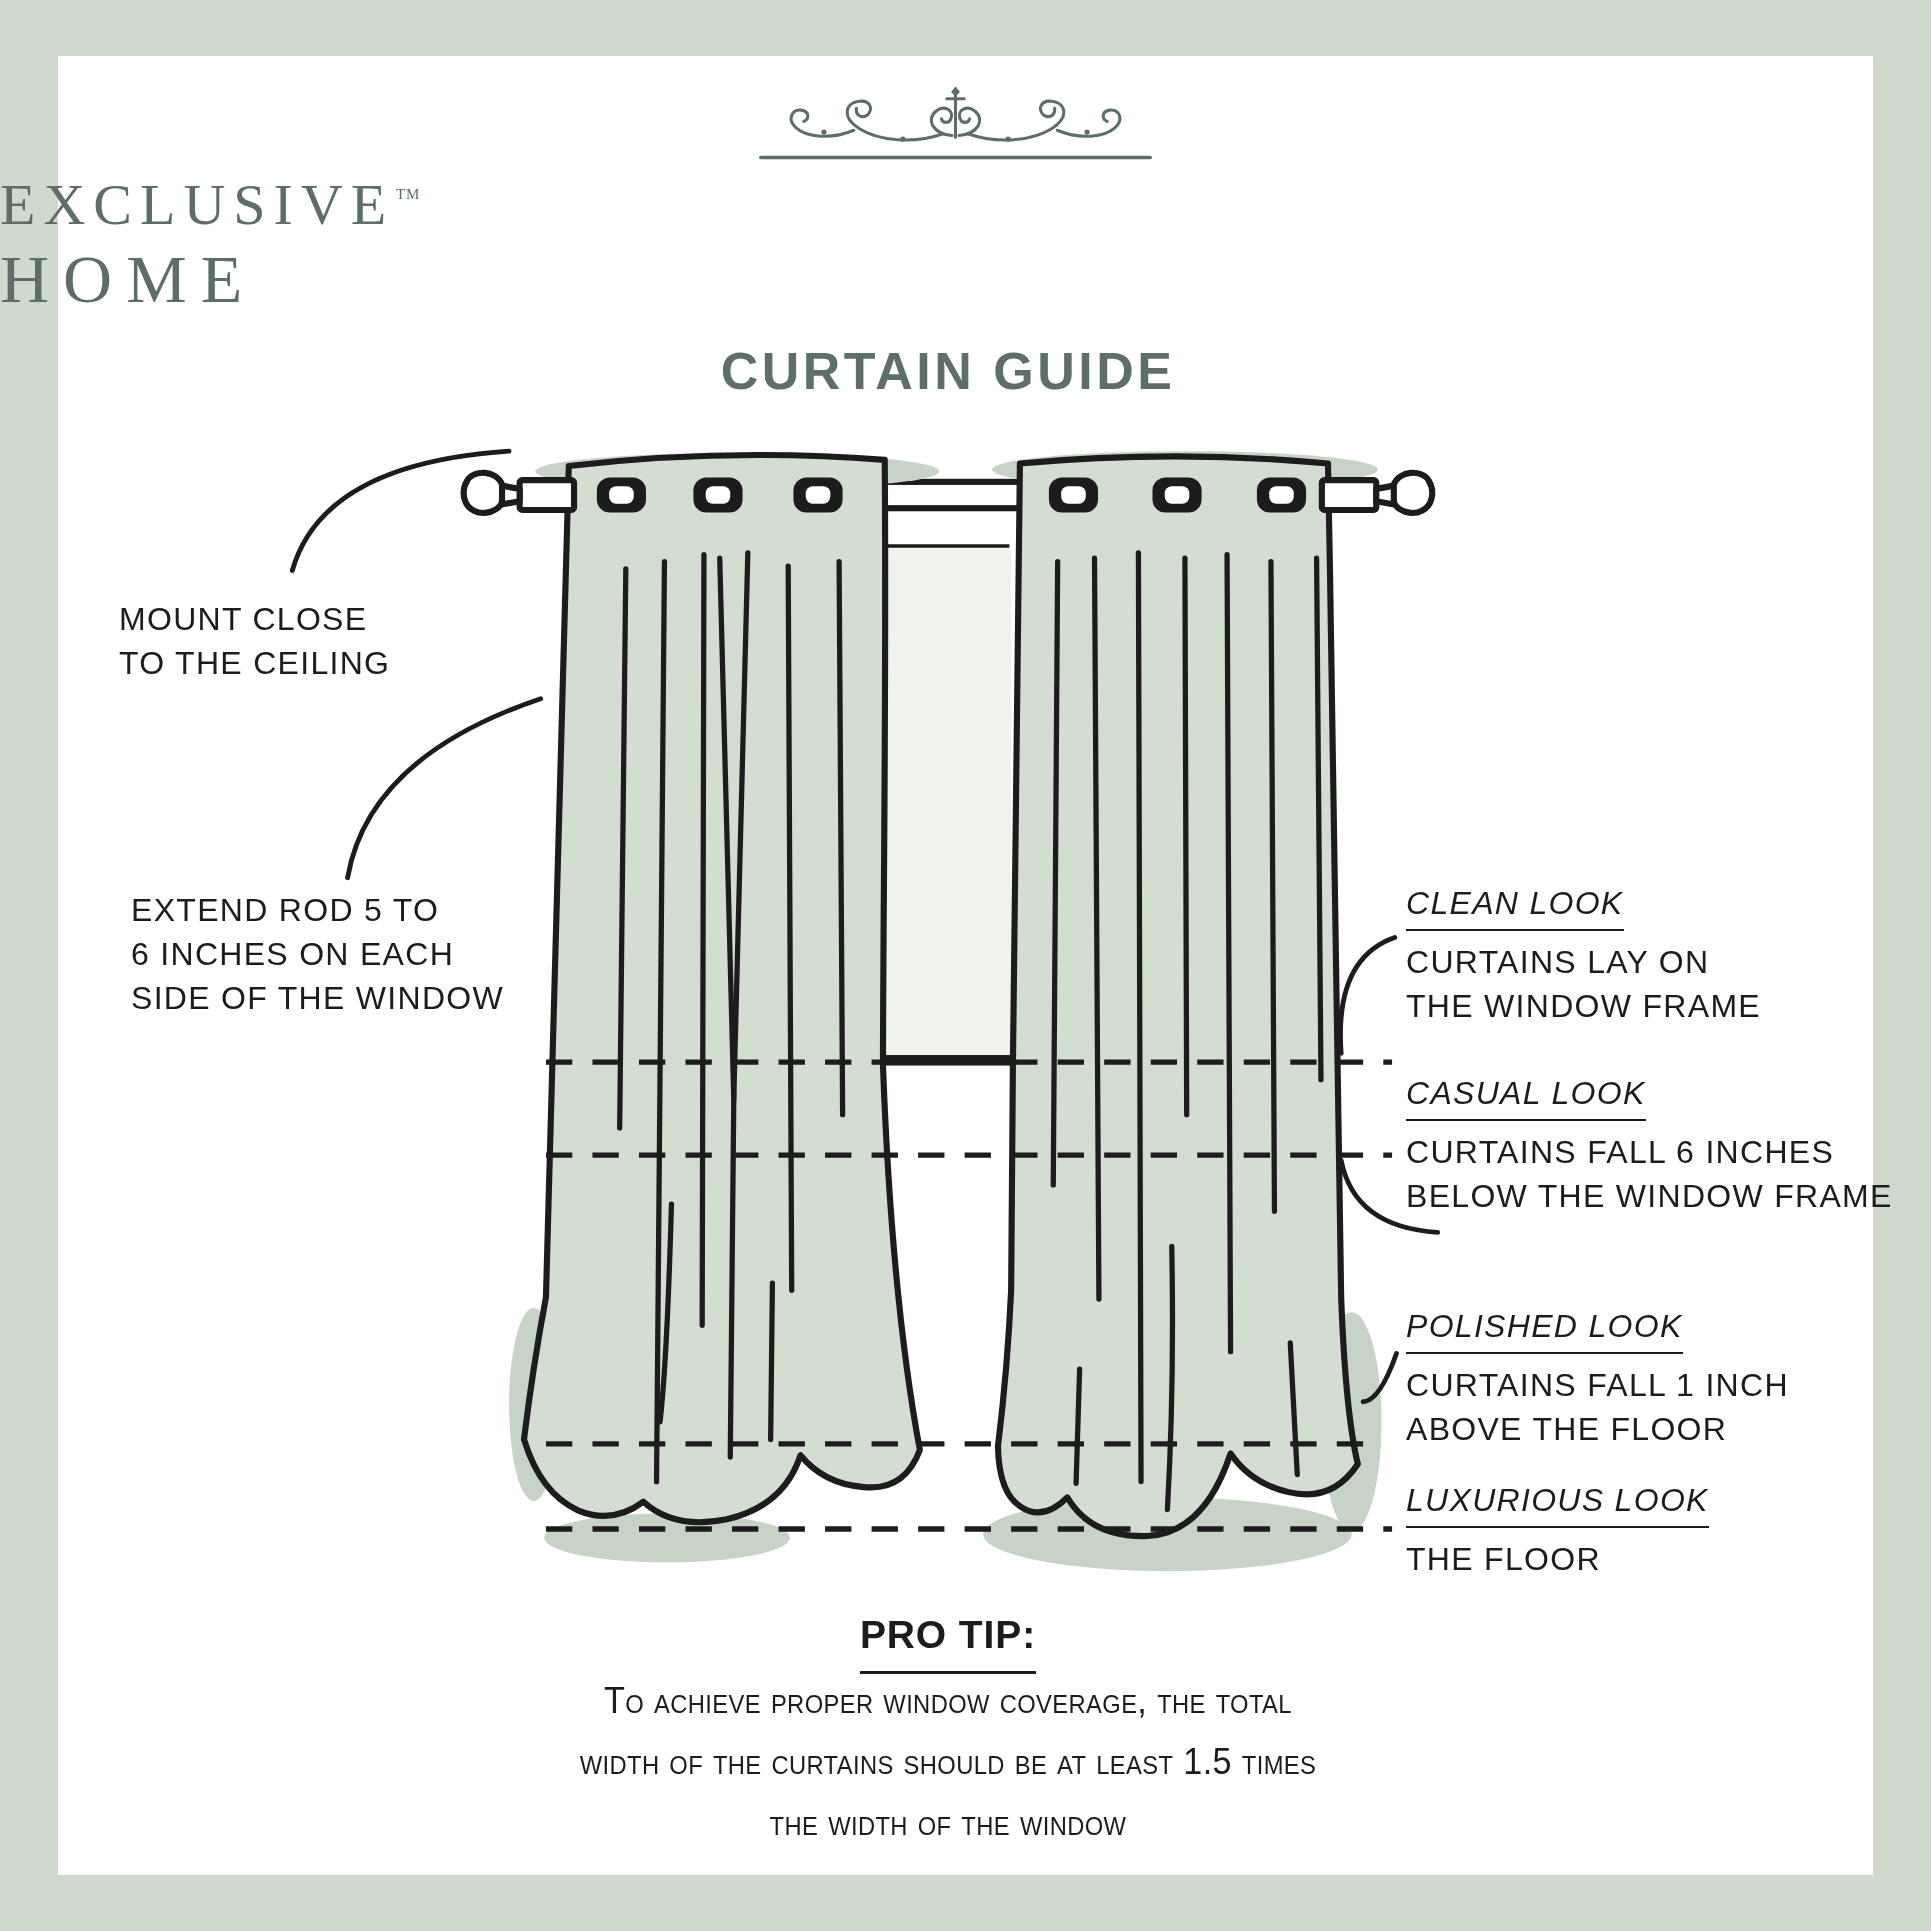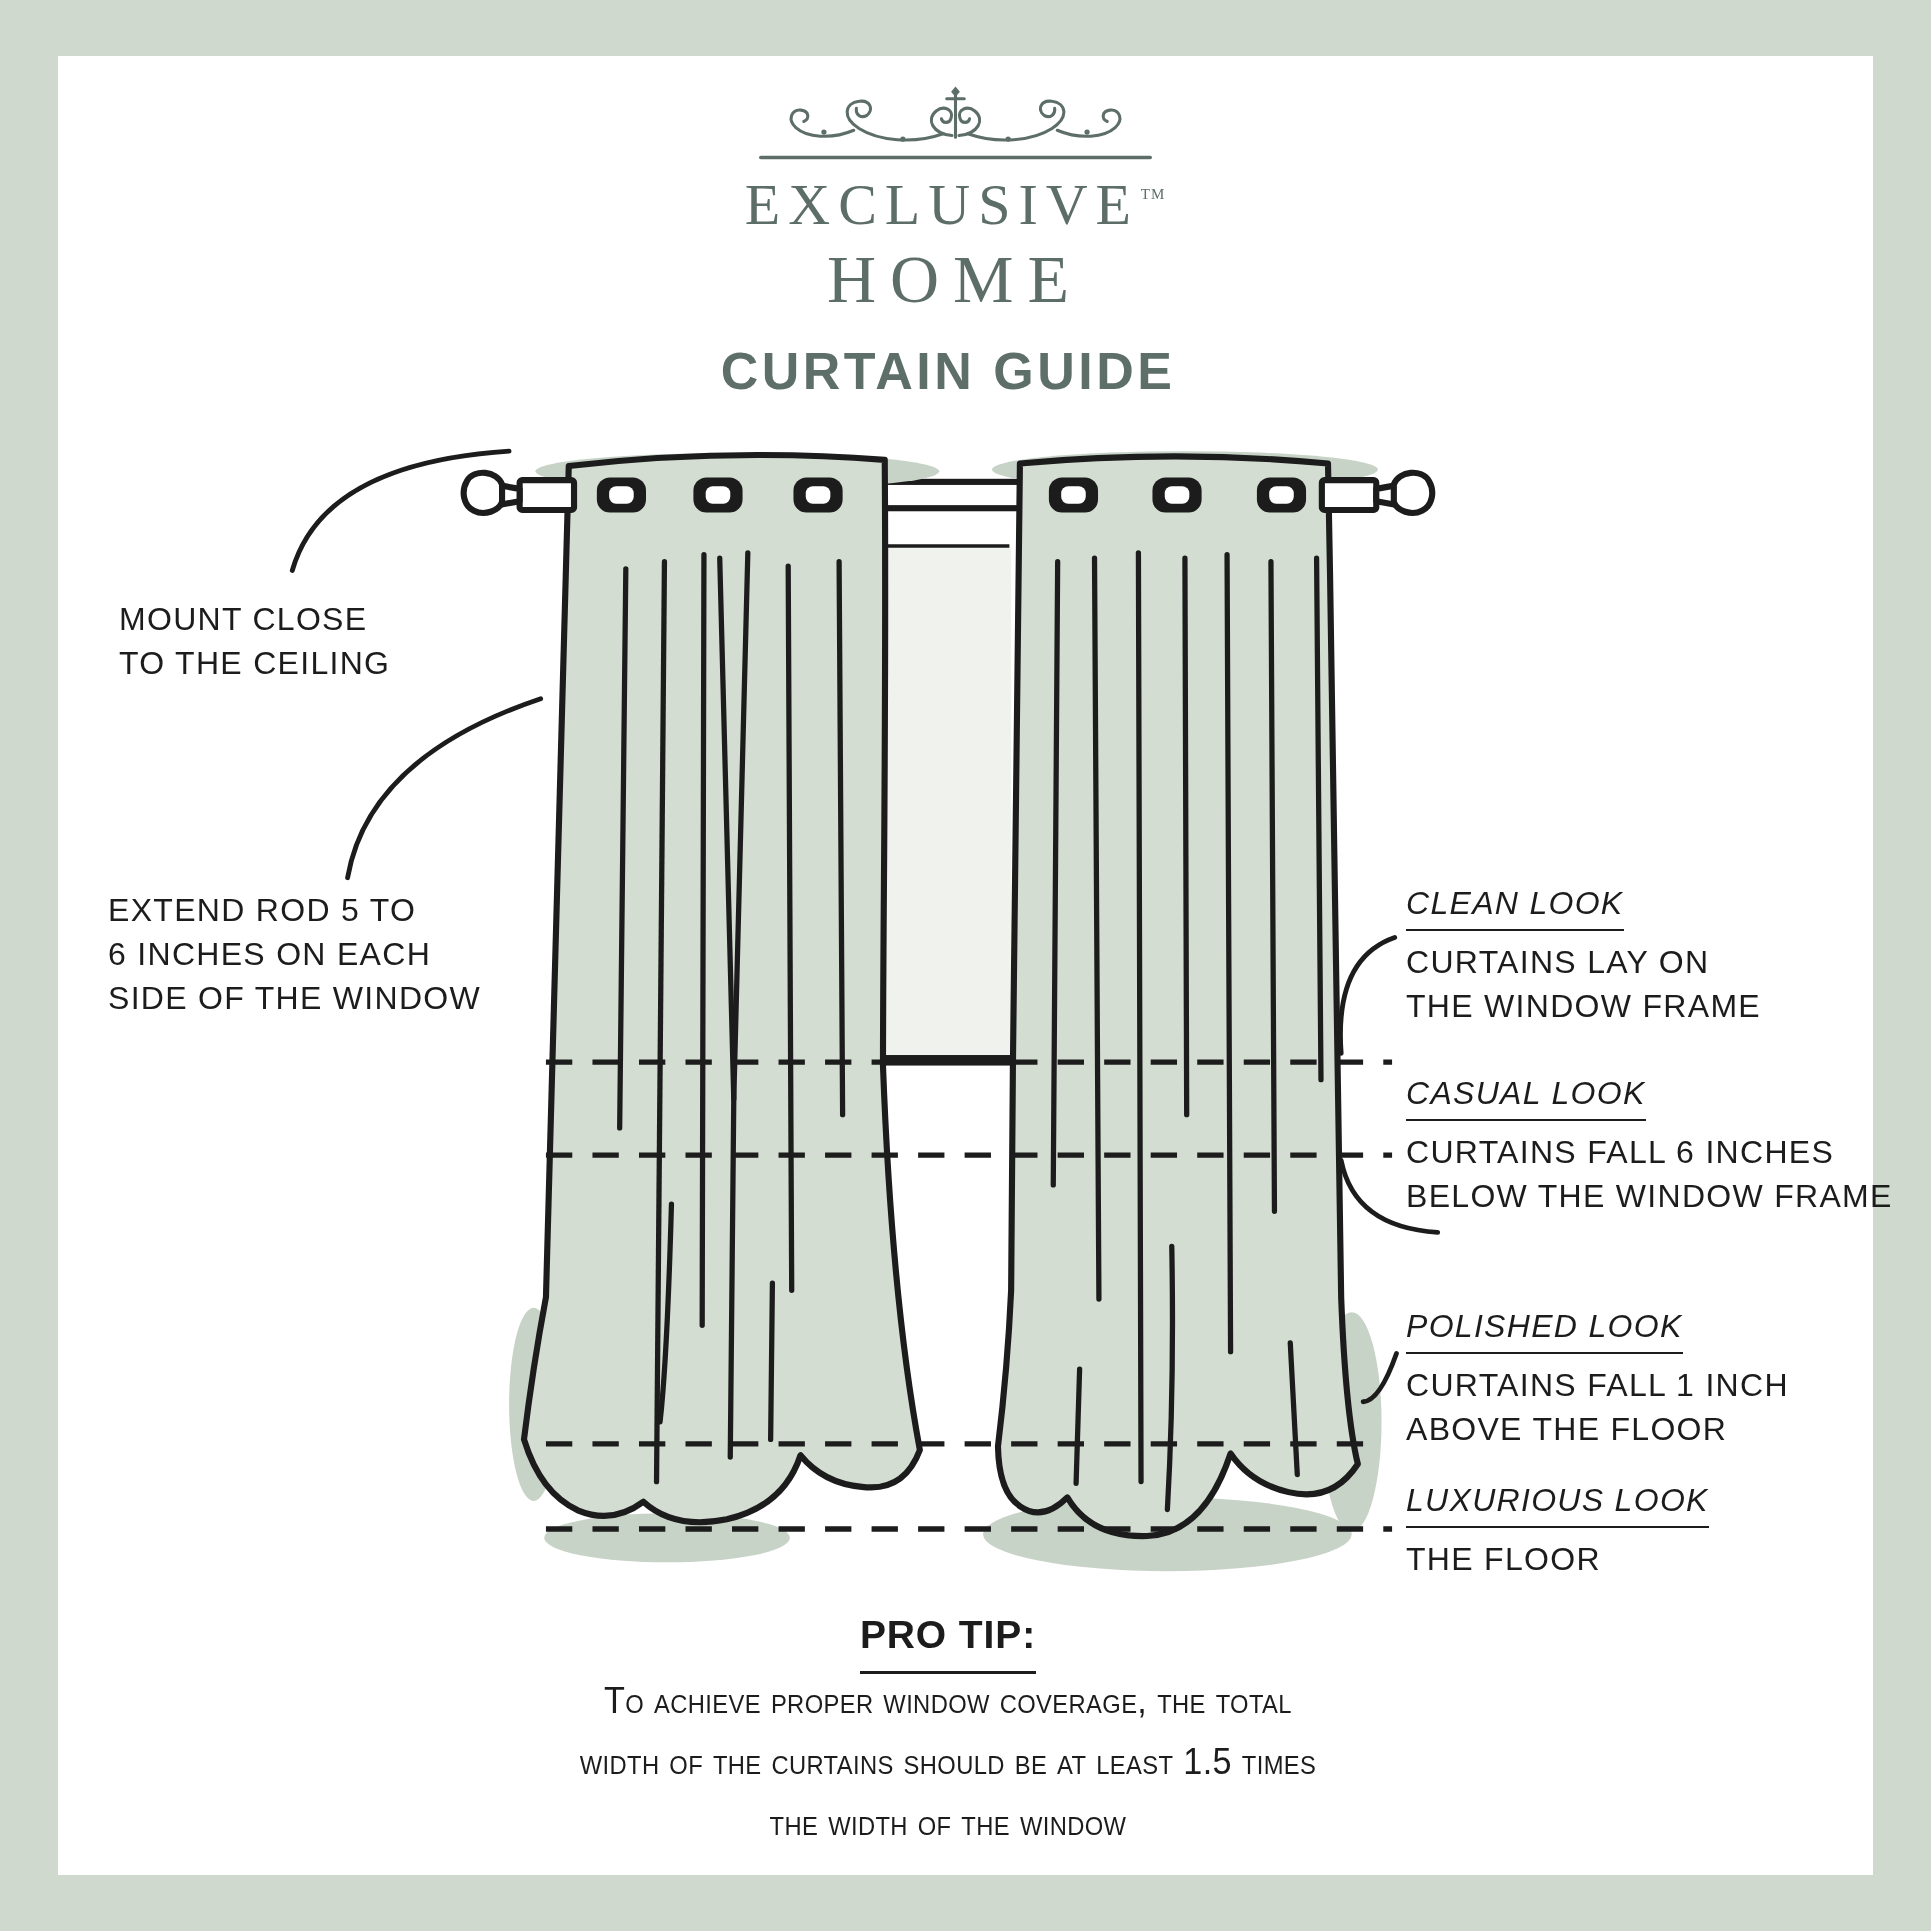--- a/index.html
+++ b/index.html
@@ -8,21 +8,21 @@
     background:var(--page_bg,#cfd9ce);
     font-family:"Liberation Sans",sans-serif;
     color:var(--ink,#1c1c1c);
   }
   .panel{
     position:absolute;left:58px;top:56px;width:1815px;height:1819px;
     background:var(--panel,#fff);
   }
   .abs{position:absolute;}
   
-  .brand{position:absolute;left:0;top:81px;width:1910px;text-align:center;}
+  .brand{position:absolute;left:0;top:81px;width:1910px;text-align:left;}
   .flourish{display:block;margin:0 auto;}
   .brand-line1{
     display:block;margin-top:8.8px;
     font-family:"Liberation Serif",serif;font-size:58px;font-weight:400;
     letter-spacing:8px;color:var(--brand,#5d6e68);
   }
   .brand-tm{font-size:15px;vertical-align:24.6px;letter-spacing:0.9px;margin-left:1.8px;}
   .brand-line2{
     display:block;margin-top:1.8px;
     font-family:"Liberation Serif",serif;font-size:68px;font-weight:400;
@@ -215,21 +215,21 @@
     <path d="M1528,1322 Q 1543,1398 1638,1404"></path>
     <path d="M1553,1597 Q 1572,1596 1591,1542"></path>
   </g>
 </svg>
 
 <div class="note" style="left:119px;top:597px;">
   <div>MOUNT CLOSE</div>
   <div>TO THE CEILING</div>
 </div>
 
-<div class="note" style="left:108px;top:888px;">
+<div class="note" style="left:131px;top:888px;">
   <div>EXTEND ROD 5 TO</div>
   <div>6 INCHES ON EACH</div>
   <div>SIDE OF THE WINDOW</div>
 </div>
 
 <div class="note" style="left:1406px;top:881px;">
   <span class="hd">CLEAN LOOK</span>
   <div>CURTAINS LAY ON</div>
   <div>THE WINDOW FRAME</div>
 </div>

